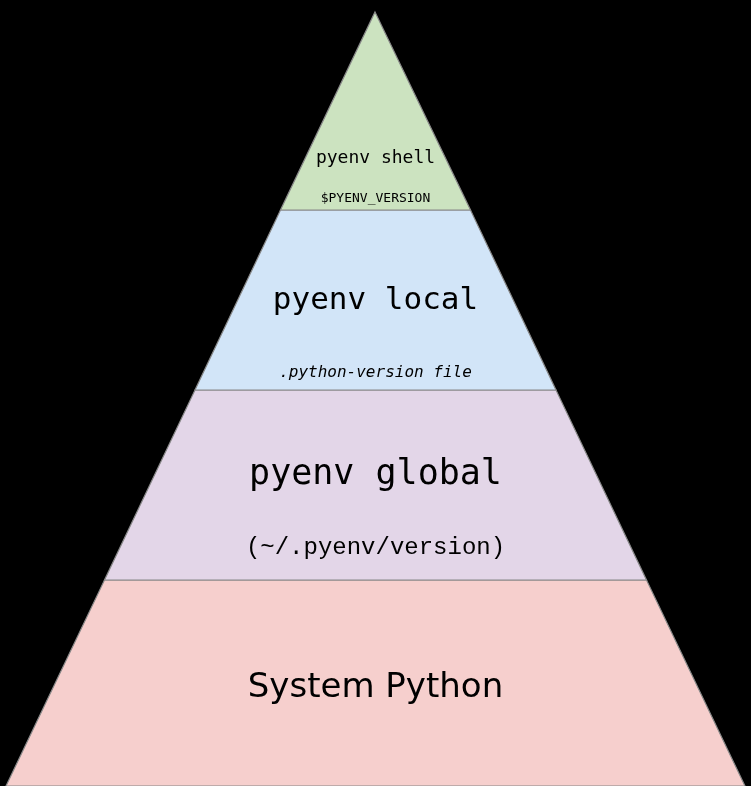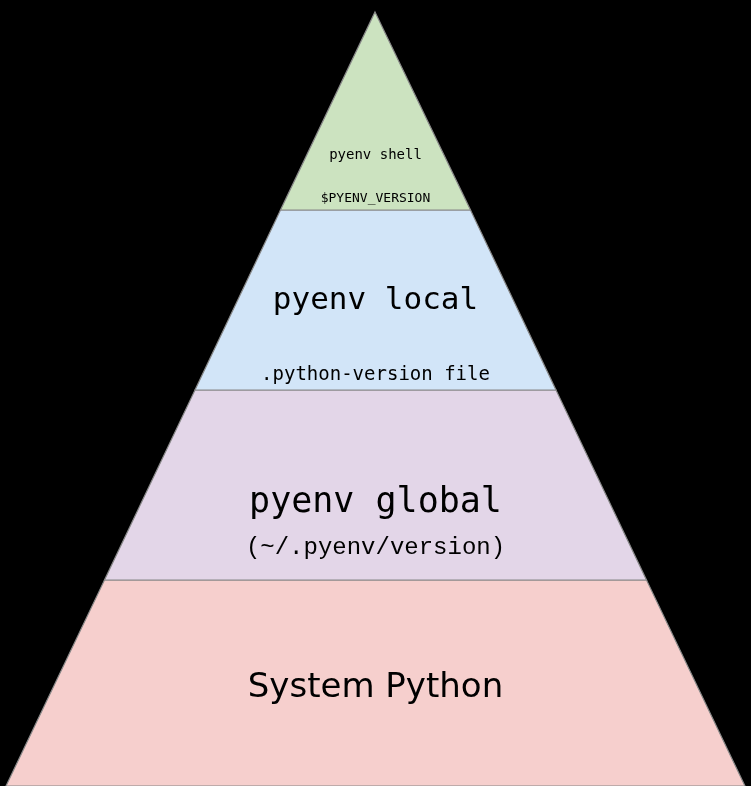--- a/index.html
+++ b/index.html
@@ -49,34 +49,34 @@
   <polygon points="104.5,580 646.5,580 745,786 6,786" fill="#f6cfcd" stroke="#888888" stroke-width="1.2"></polygon>
 
   <polygon points="195,390 556,390 646.5,580 104.5,580" fill="#e3d6e8" stroke="#888888" stroke-width="1.2"></polygon>
 
   <polygon points="280.5,210 470.5,210 556,390 195,390" fill="#d2e5f8" stroke="#888888" stroke-width="1.2"></polygon>
 
   <polygon points="375,12 470.5,210 280.5,210" fill="#cce3c0" stroke="#888888" stroke-width="1.2"></polygon>
 </svg>
 
 <div class="layer-label" style="top:146px;">
-  <div class="title mono" style="font-size:14px;">pyenv shell</div>
+  <div class="title mono" style="font-size:18px;">pyenv shell</div>
 </div>
 <div class="layer-label" style="top:190px;">
   <div class="subtitle mono" style="font-size:13px;text-align:center;">$PYENV_VERSION</div>
 </div>
 
 <div class="layer-label" style="top:280px;">
   <div class="title mono" style="font-size:31px;">pyenv local</div>
 </div>
 <div class="layer-label" style="top:362px;">
-  <div class="subtitle mono" style="font-size:19px;">.python-version file</div>
+  <div class="subtitle mono" style="font-size:16px;font-style:italic;">.python-version file</div>
 </div>
 
-<div class="layer-label" style="top:480px;">
+<div class="layer-label" style="top:452px;">
   <div class="title mono" style="font-size:35px;">pyenv global</div>
 </div>
 <div class="layer-label" style="top:534px;">
   <div class="subtitle mono" style="font-size:24px;font-family:Liberation Mono, monospace;">(~/.pyenv/version)</div>
 </div>
 
 <div class="layer-label" style="top:665px;">
   <div class="title sans" style="font-size:34px;">System Python</div>
 </div>
 

